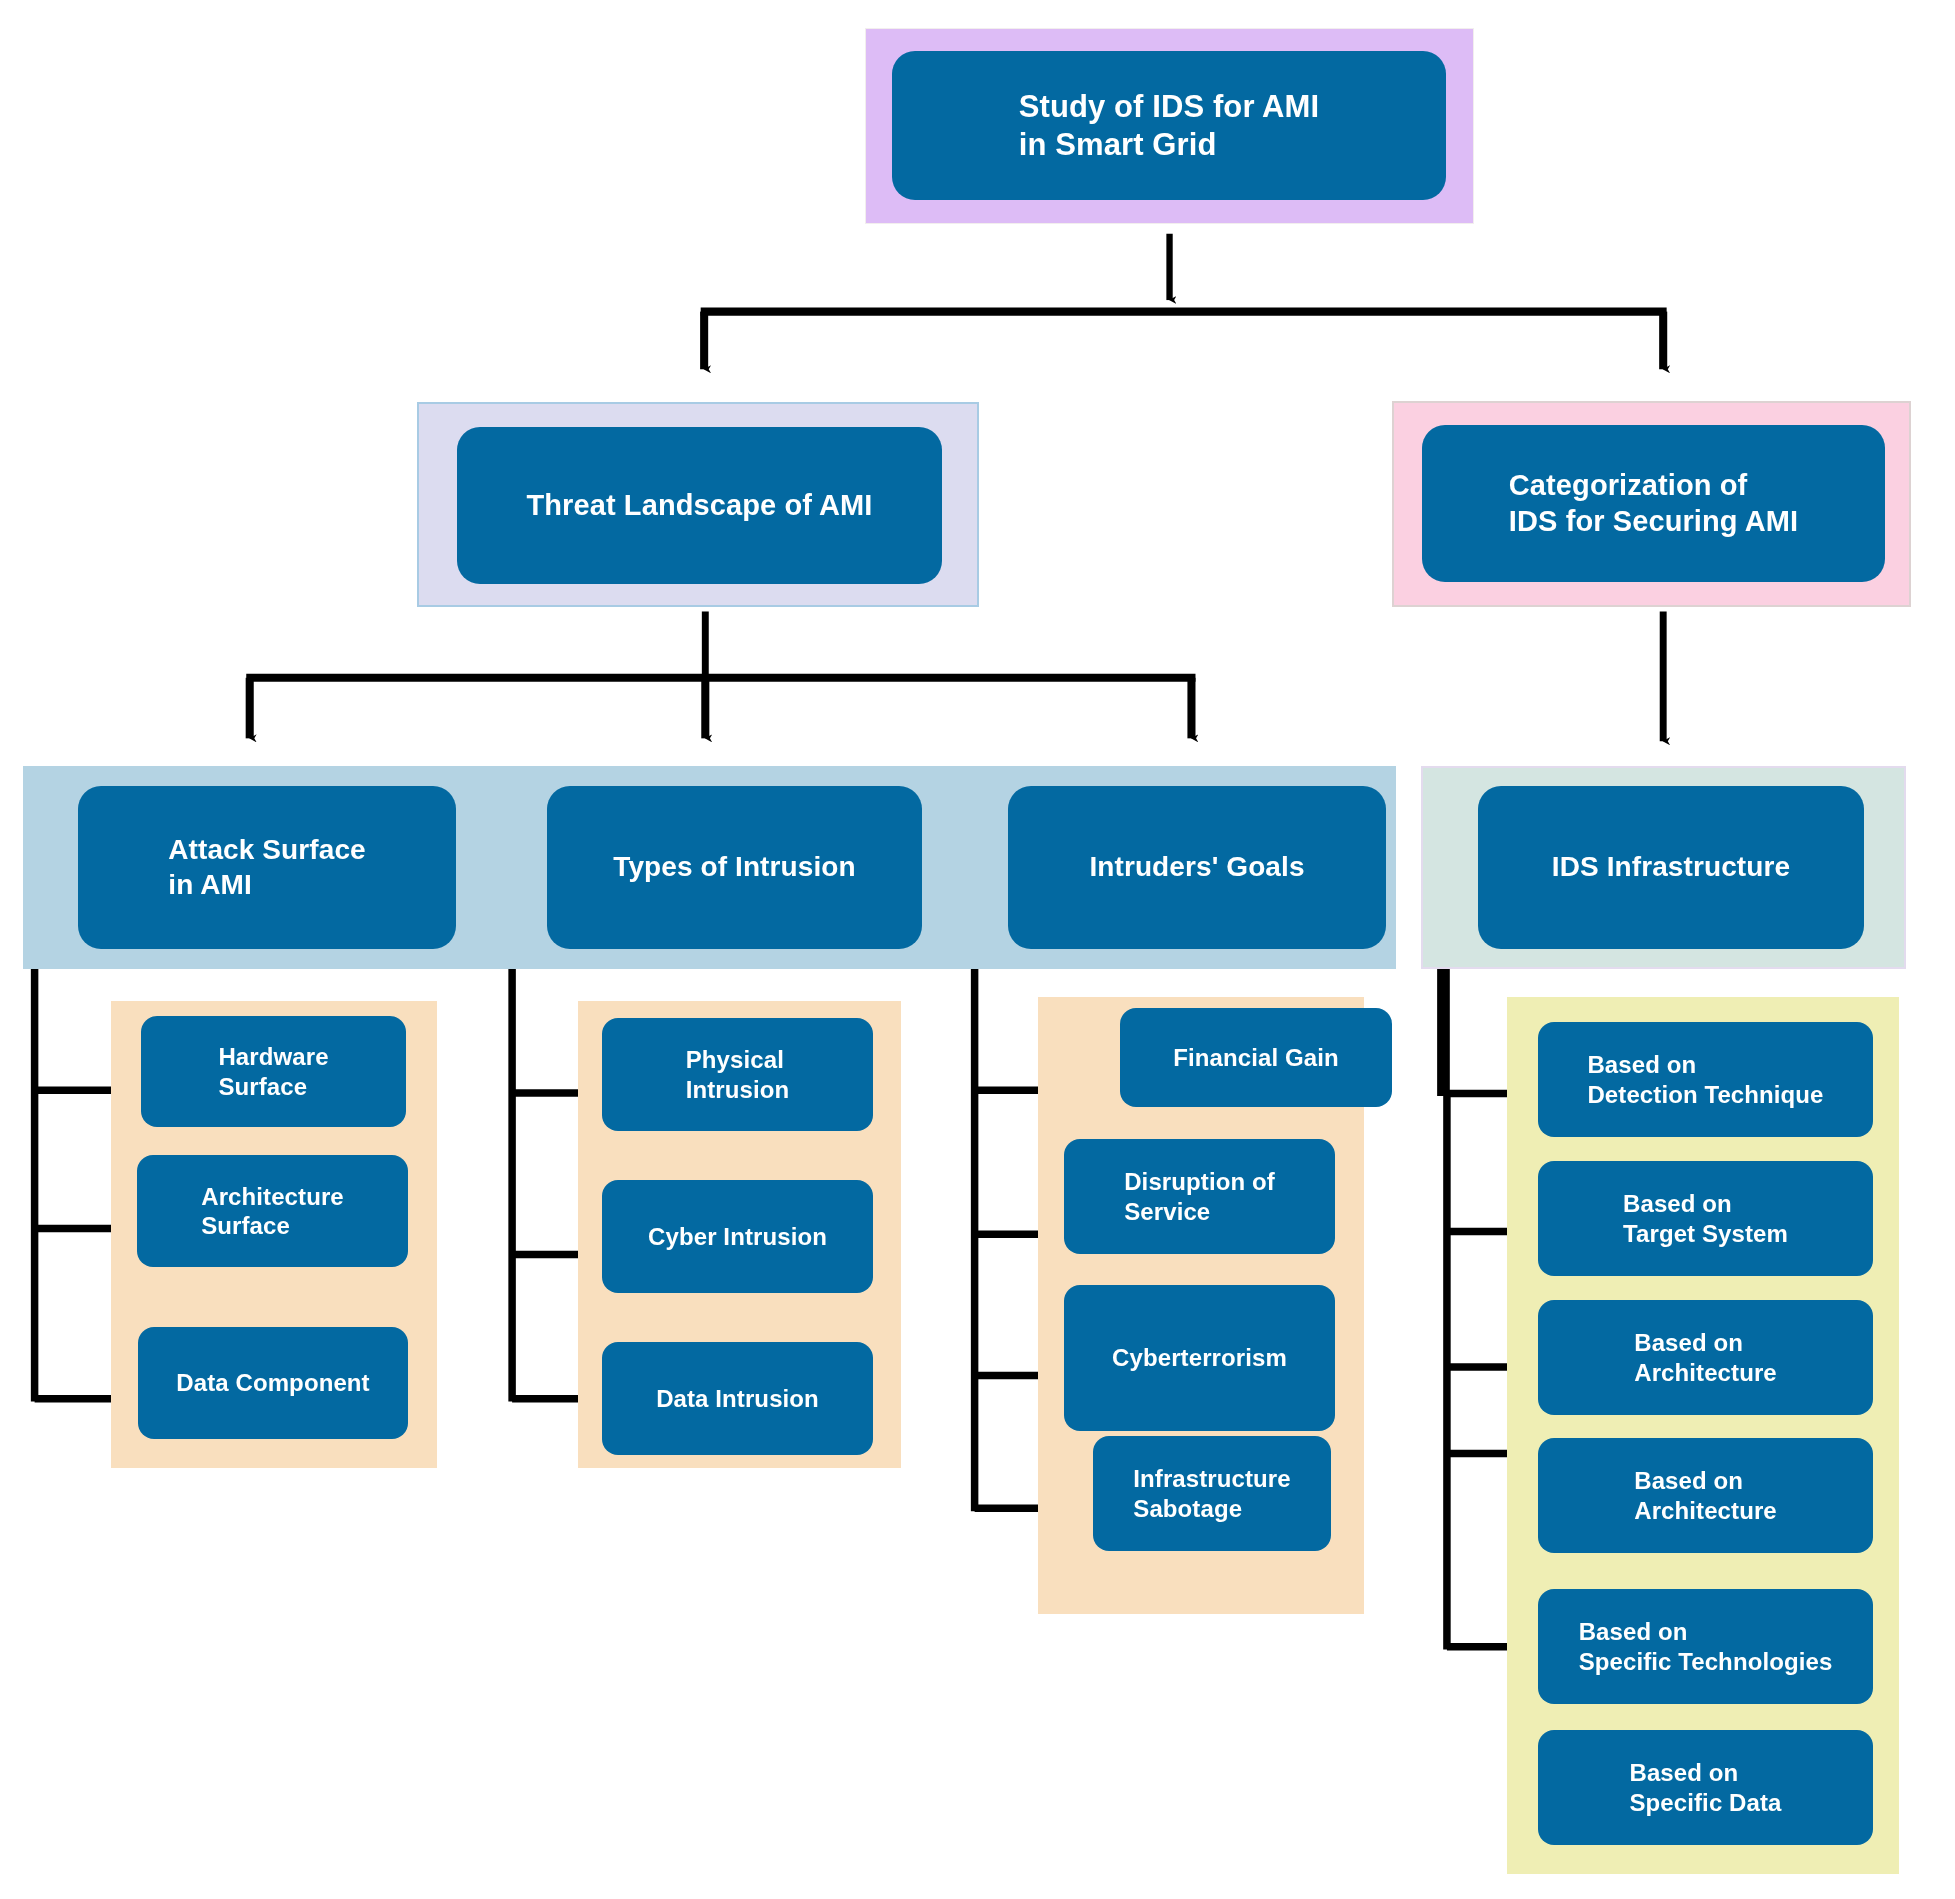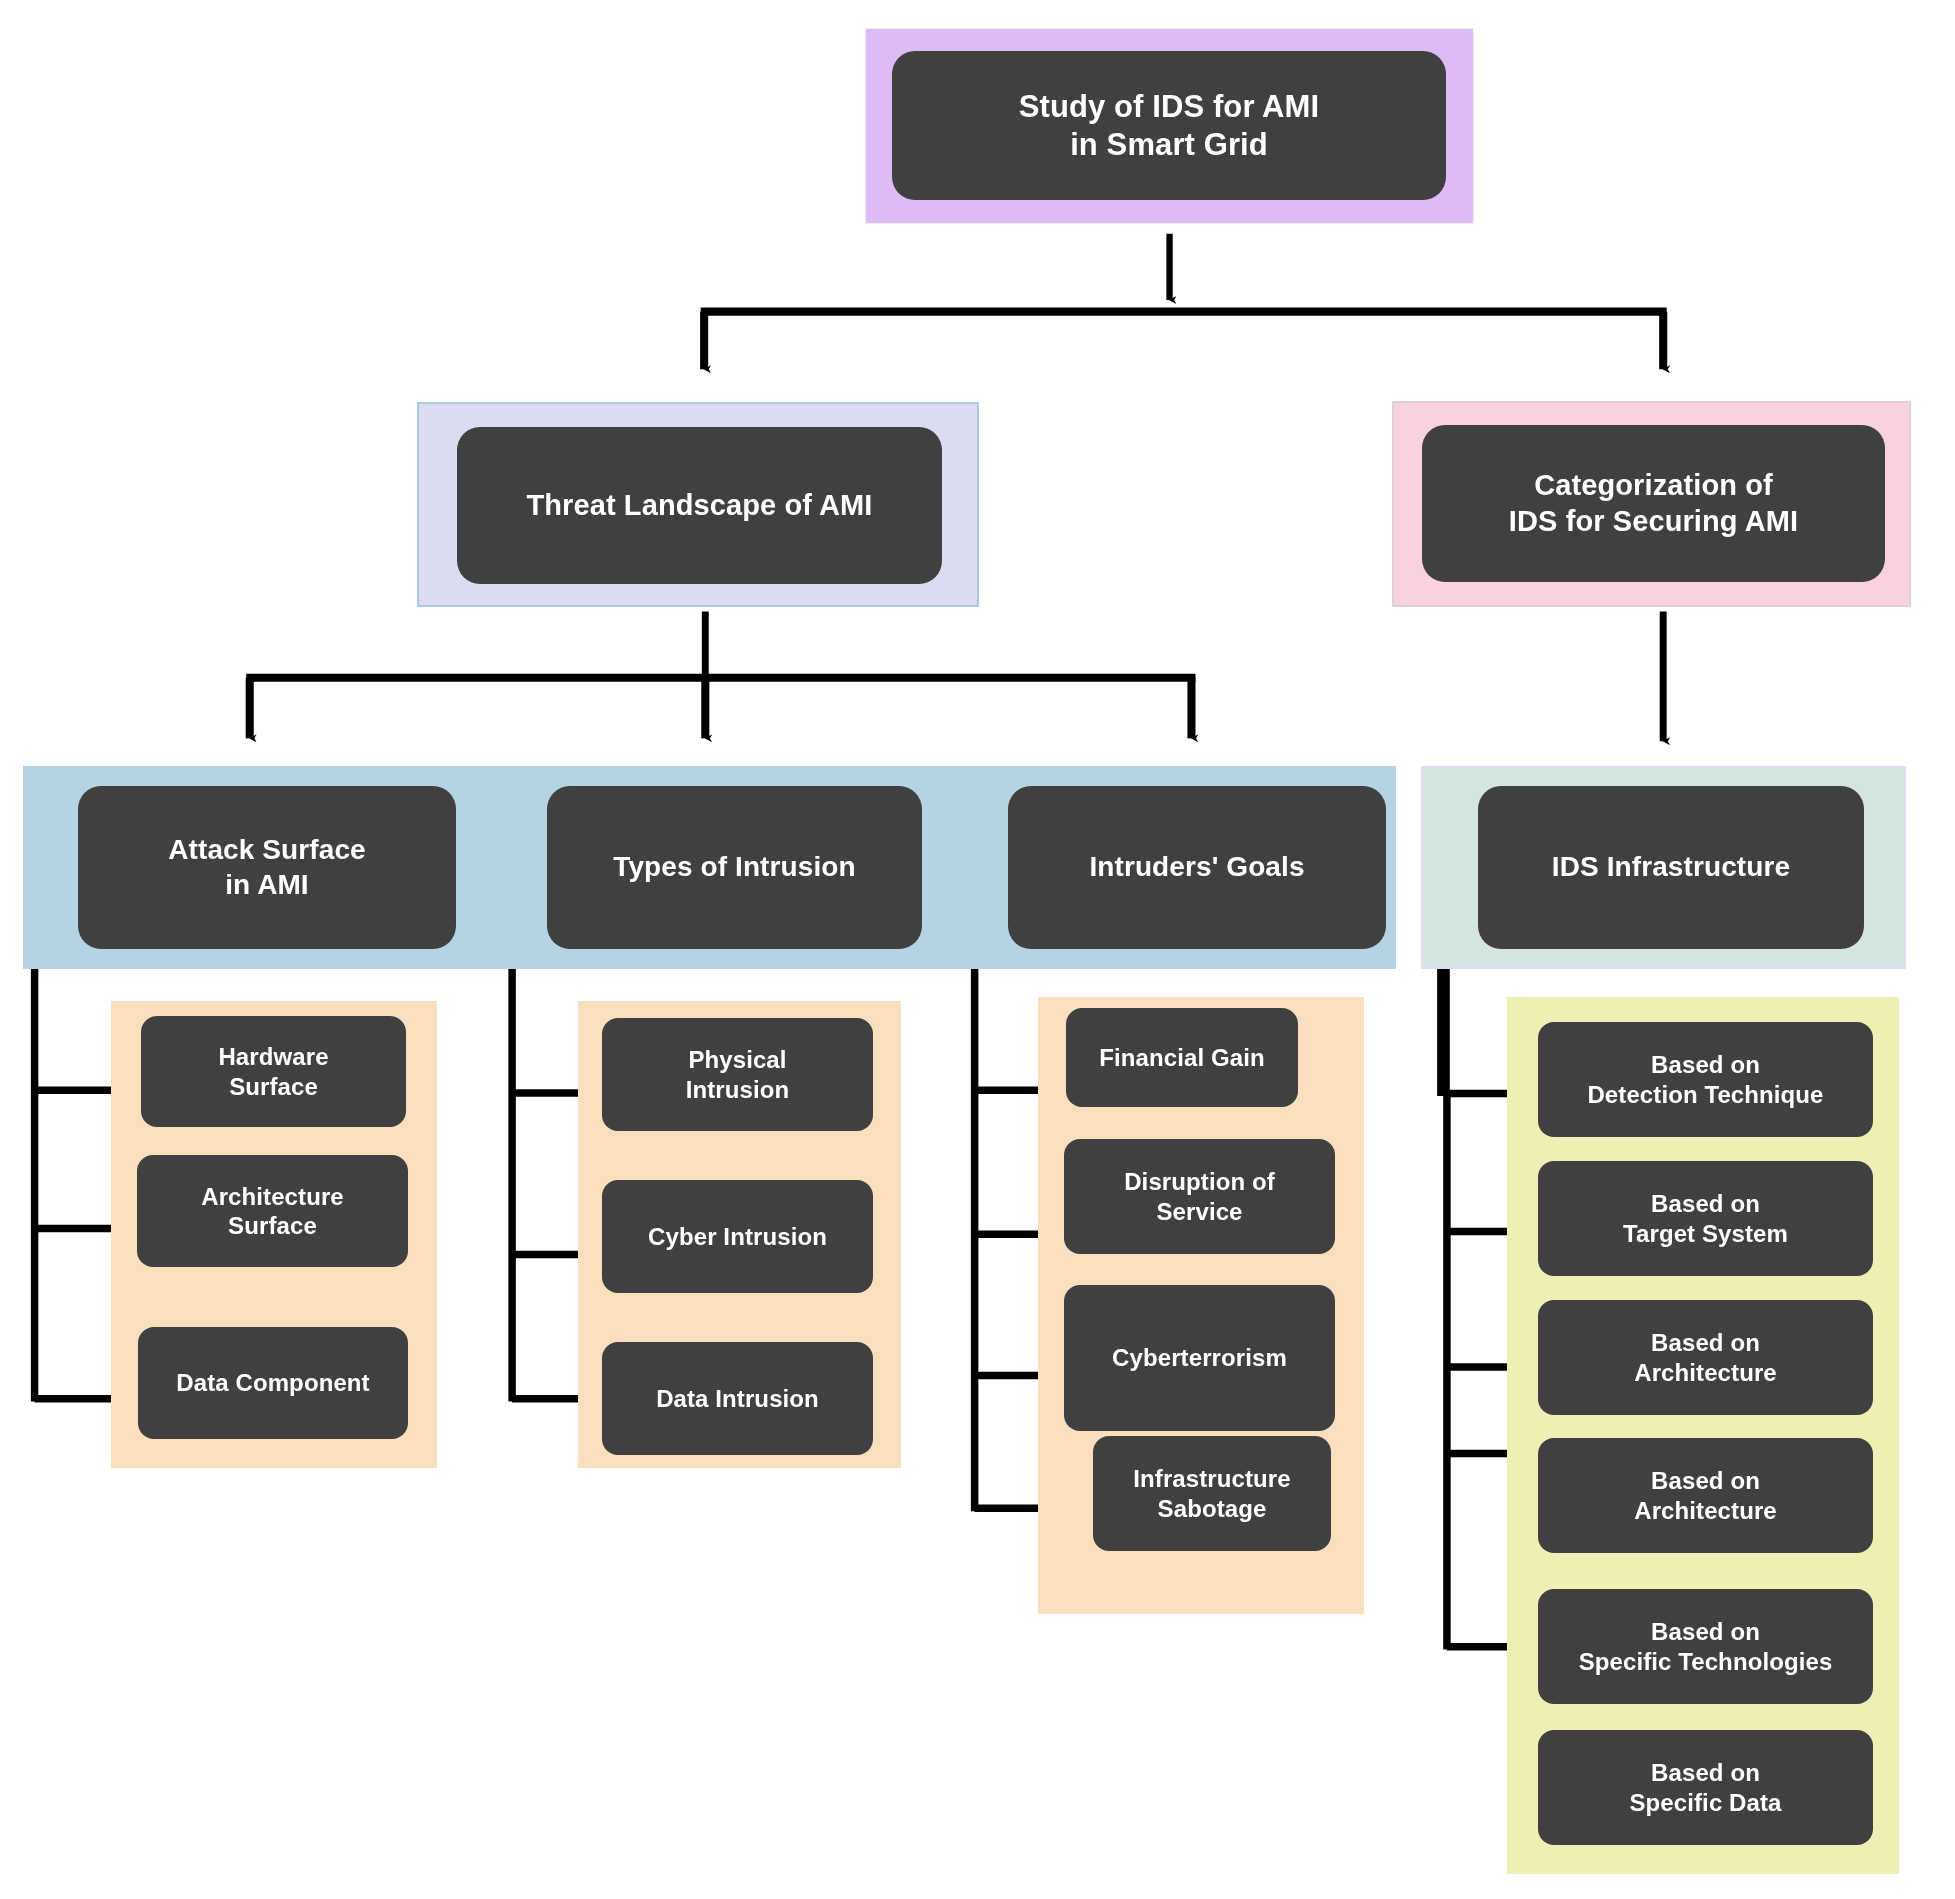--- a/index.html
+++ b/index.html
@@ -37,27 +37,27 @@
   .plate.right-plate  { background:#fbd0e1; border:2.9px solid #ddd2d2; }
   .plate.threat-band  { background:#b4d3e3; }
   .plate.ids-band     { background:#d4e5e1; border:2.3px solid #e3dbee; }
   .plate.col-orange   { background:#f9dfbe; }
   .plate.col-yellow   { background:#efeeb4; }
 
   
   .node {
     position: absolute;
     z-index: 3;
-    background: #404040;
+    background: #0369a1;
     color: #ffffff;
     border-radius: 19.6px;
     display: flex;
     align-items: center;
     justify-content: center;
-    text-align: center;
+    text-align: left;
     box-sizing: border-box;
     font-weight: bold;
     line-height: 1.22;
     padding: 15px 8px;
     white-space: pre-line;
     letter-spacing: 0.1px;
   }
   .node.lvl0 { font-size: 31px; border-radius: 23px; }
   .node.lvl1 { font-size: 29px; border-radius: 23px; }
   .node.lvl2 { font-size: 28px; border-radius: 23px; }
@@ -171,21 +171,21 @@
 Surface</div>
   <div class="node leaf" style="left:137px; top:1155px; width:271px; height:112px;">Architecture
 Surface</div>
   <div class="node leaf" style="left:138px; top:1327px; width:270px; height:112px;">Data Component</div>
 
   <div class="node leaf" style="left:602px; top:1018px; width:271px; height:113px;">Physical
 Intrusion</div>
   <div class="node leaf" style="left:602px; top:1180px; width:271px; height:113px;">Cyber Intrusion</div>
   <div class="node leaf" style="left:602px; top:1342px; width:271px; height:113px;">Data Intrusion</div>
 
-  <div class="node leaf" style="left:1066px; top:1008px; width:232px; height:99px;">Financial Gain</div>
+  <div class="node leaf" style="left:1120px; top:1008px; width:272px; height:99px;">Financial Gain</div>
   <div class="node leaf" style="left:1064px; top:1139px; width:271px; height:115px;">Disruption of
 Service</div>
   <div class="node leaf" style="left:1064px; top:1285px; width:271px; height:146px;">Cyberterrorism</div>
   <div class="node leaf" style="left:1093px; top:1436px; width:238px; height:115px;">Infrastructure
 Sabotage</div>
 
   <div class="node leaf" style="left:1538px; top:1022px; width:335px; height:115px;">Based on
 Detection Technique</div>
   <div class="node leaf" style="left:1538px; top:1161px; width:335px; height:115px;">Based on
 Target System</div>

